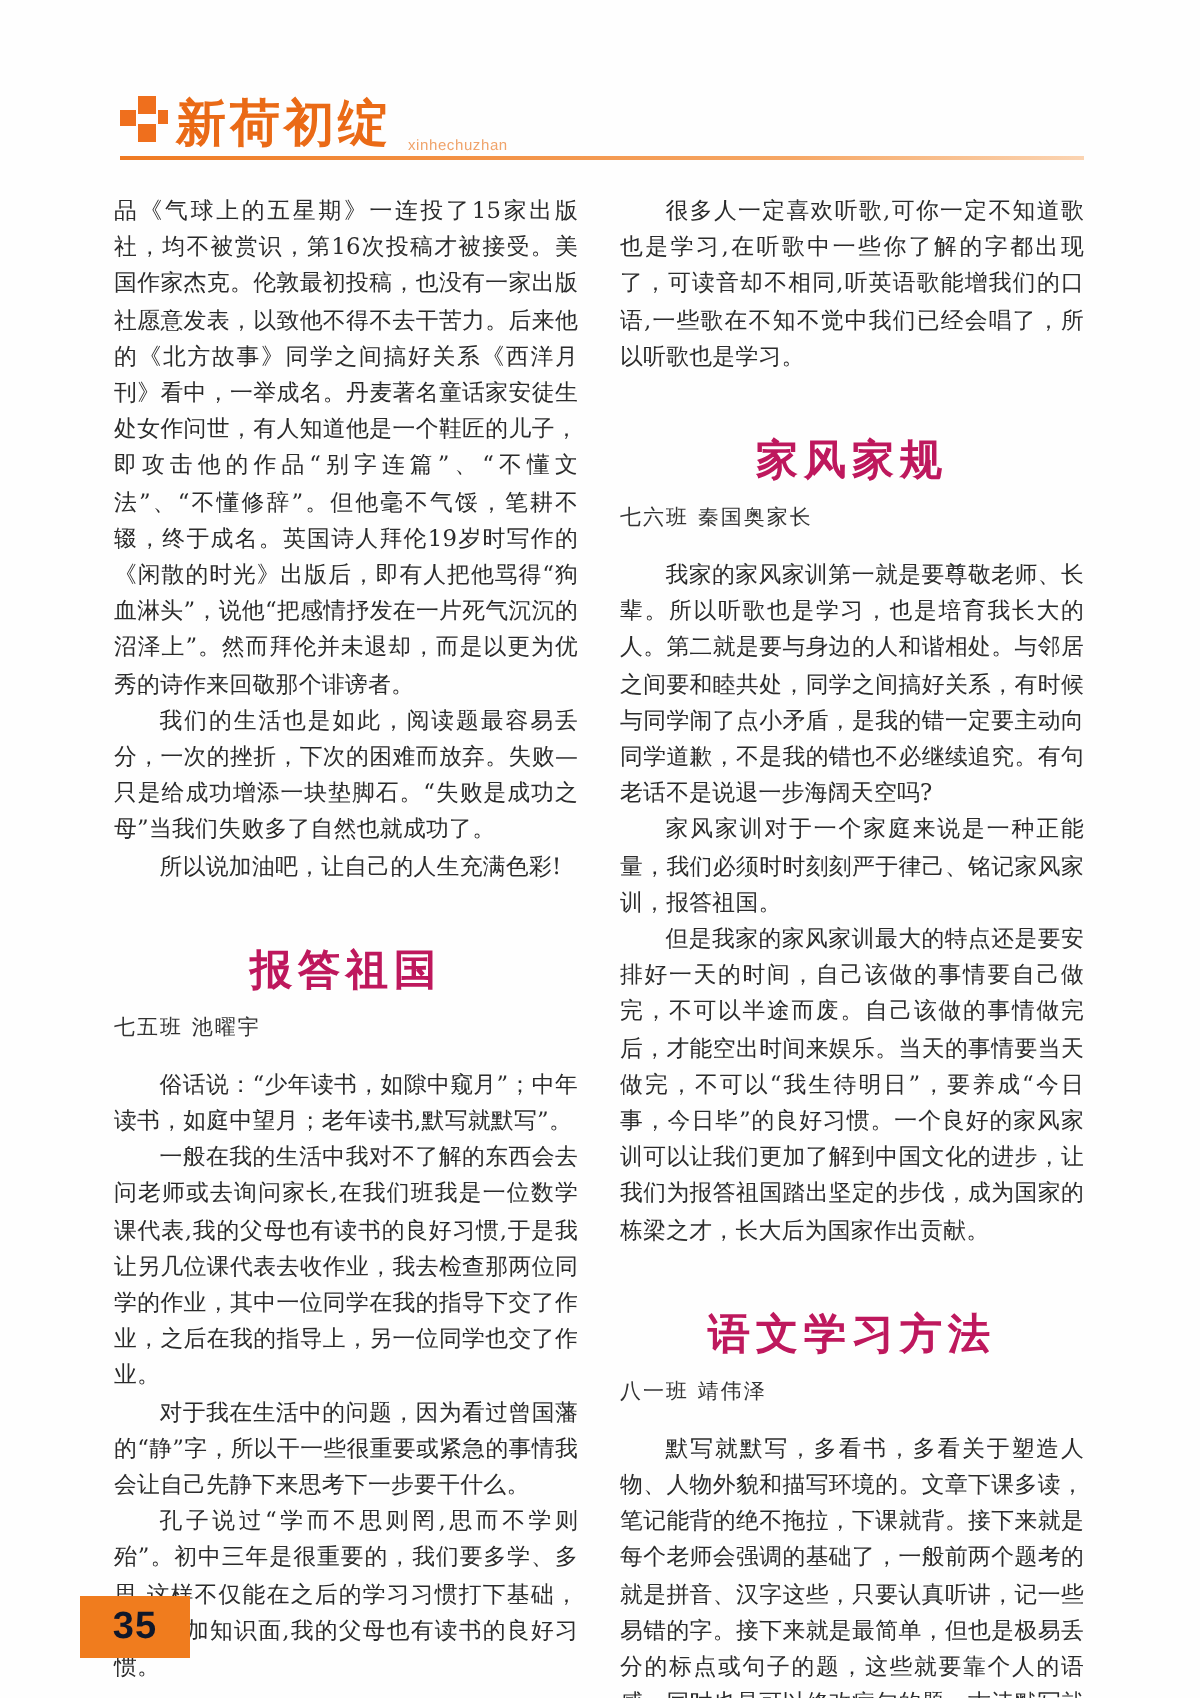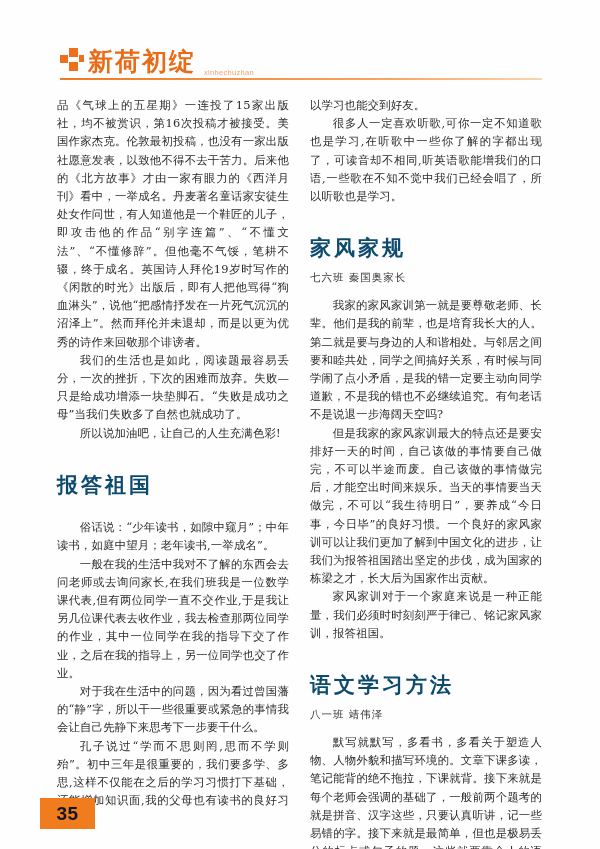--- a/index.html
+++ b/index.html
@@ -110,21 +110,22 @@
     letter-spacing: 0.15px;
   }
   p.indent { text-indent: 2em; }
 
   .article-title {
     margin: 0;
     font-family: "DejaVu Serif", "Liberation Serif", serif;
     font-weight: 700;
     font-size: 21px;
     letter-spacing: 3px;
-    color: #0c4a6e;
+    color: #be185d;
+    text-align: center;
     line-height: 1.25;
   }
   .article-byline {
     margin: 0;
     font-family: "DejaVu Serif", "Liberation Serif", serif;
     font-size: 10.5px;
     letter-spacing: 1px;
     color: #333333;
     line-height: 1.4;
   }
@@ -167,50 +168,50 @@
       <span class="masthead-title">新荷初绽</span>
       <span class="masthead-pinyin">xinhechuzhan</span>
     </div>
   </div>
   <div class="masthead-rule"></div>
 
   <div class="columns">
 
     <div class="col col-left">
 
-      <p class="body-text">品《气球上的五星期》一连投了15家出版社，均不被赏识，第16次投稿才被接受。美国作家杰克。伦敦最初投稿，也没有一家出版社愿意发表，以致他不得不去干苦力。后来他的《北方故事》才由一家有眼力的《西洋月刊》看中，一举成名。丹麦著名童话家安徒生处女作问世，有人知道他是一个鞋匠的儿子，即攻击他的作品“别字连篇”、“不懂文法”、“不懂修辞”。但他毫不气馁，笔耕不辍，终于成名。英国诗人拜伦19岁时写作的《闲散的时光》出版后，即有人把他骂得“狗血淋头”，说他“把感情抒发在一片死气沉沉的沼泽上”。然而拜伦并未退却，而是以更为优秀的诗作来回敬那个诽谤者。</p>
+      <p class="body-text">品《气球上的五星期》一连投了15家出版社，均不被赏识，第16次投稿才被接受。美国作家杰克。伦敦最初投稿，也没有一家出版社愿意发表，以致他不得不去干苦力。后来他的《北方故事》同学之间搞好关系《西洋月刊》看中，一举成名。丹麦著名童话家安徒生处女作问世，有人知道他是一个鞋匠的儿子，即攻击他的作品“别字连篇”、“不懂文法”、“不懂修辞”。但他毫不气馁，笔耕不辍，终于成名。英国诗人拜伦19岁时写作的《闲散的时光》出版后，即有人把他骂得“狗血淋头”，说他“把感情抒发在一片死气沉沉的沼泽上”。然而拜伦并未退却，而是以更为优秀的诗作来回敬那个诽谤者。</p>
       <p class="body-text indent">我们的生活也是如此，阅读题最容易丢分，一次的挫折，下次的困难而放弃。失败—只是给成功增添一块垫脚石。“失败是成功之母”当我们失败多了自然也就成功了。</p>
       <p class="body-text indent">所以说加油吧，让自己的人生充满色彩!</p>
 
       <div class="sp-before-title"></div>
       <h2 class="article-title">报答祖国</h2>
       <div class="sp-title-byline"></div>
+      <p class="article-byline">七五班  池曜宇</p>
       <div class="sp-byline-body"></div>
 
-      <p class="body-text indent">俗话说：“少年读书，如隙中窥月”；中年读书，如庭中望月；老年读书,一举成名”。</p>
-      <p class="body-text indent">一般在我的生活中我对不了解的东西会去问老师或去询问家长,在我们班我是一位数学课代表,但有两位同学一直不交作业,于是我让另几位课代表去收作业，我去检查那两位同学的作业，其中一位同学在我的指导下交了作业，之后在我的指导上，另一位同学也交了作业。</p>
+      <p class="body-text indent">俗话说：“少年读书，如隙中窥月”；中年读书，如庭中望月；老年读书,默写就默写”。</p>
+      <p class="body-text indent">一般在我的生活中我对不了解的东西会去问老师或去询问家长,在我们班我是一位数学课代表,我的父母也有读书的良好习惯,于是我让另几位课代表去收作业，我去检查那两位同学的作业，其中一位同学在我的指导下交了作业，之后在我的指导上，另一位同学也交了作业。</p>
       <p class="body-text indent">对于我在生活中的问题，因为看过曾国藩的“静”字，所以干一些很重要或紧急的事情我会让自己先静下来思考下一步要干什么。</p>
       <p class="body-text indent">孔子说过“学而不思则罔,思而不学则殆”。初中三年是很重要的，我们要多学、多思,这样不仅能在之后的学习习惯打下基础，还能增加知识面,我的父母也有读书的良好习惯。</p>
 
     </div>
 
     <div class="col col-right">
 
-      <p class="body-text">以学习也能交到好友。</p>
       <p class="body-text indent">很多人一定喜欢听歌,可你一定不知道歌也是学习,在听歌中一些你了解的字都出现了，可读音却不相同,听英语歌能增我们的口语,一些歌在不知不觉中我们已经会唱了，所以听歌也是学习。</p>
 
       <div class="sp-before-title"></div>
       <h2 class="article-title">家风家规</h2>
       <div class="sp-title-byline"></div>
       <p class="article-byline">七六班  秦国奥家长</p>
       <div class="sp-byline-body"></div>
 
-      <p class="body-text indent">我家的家风家训第一就是要尊敬老师、长辈。他们是我的前辈，也是培育我长大的人。第二就是要与身边的人和谐相处。与邻居之间要和睦共处，同学之间搞好关系，有时候与同学闹了点小矛盾，是我的错一定要主动向同学道歉，不是我的错也不必继续追究。有句老话不是说退一步海阔天空吗?</p>
+      <p class="body-text indent">我家的家风家训第一就是要尊敬老师、长辈。所以听歌也是学习，也是培育我长大的人。第二就是要与身边的人和谐相处。与邻居之间要和睦共处，同学之间搞好关系，有时候与同学闹了点小矛盾，是我的错一定要主动向同学道歉，不是我的错也不必继续追究。有句老话不是说退一步海阔天空吗?</p>
+      <p class="body-text indent">家风家训对于一个家庭来说是一种正能量，我们必须时时刻刻严于律己、铭记家风家训，报答祖国。</p>
       <p class="body-text indent">但是我家的家风家训最大的特点还是要安排好一天的时间，自己该做的事情要自己做完，不可以半途而废。自己该做的事情做完后，才能空出时间来娱乐。当天的事情要当天做完，不可以“我生待明日”，要养成“今日事，今日毕”的良好习惯。一个良好的家风家训可以让我们更加了解到中国文化的进步，让我们为报答祖国踏出坚定的步伐，成为国家的栋梁之才，长大后为国家作出贡献。</p>
-      <p class="body-text indent">家风家训对于一个家庭来说是一种正能量，我们必须时时刻刻严于律己、铭记家风家训，报答祖国。</p>
 
       <div class="sp-before-title"></div>
       <h2 class="article-title">语文学习方法</h2>
       <div class="sp-title-byline"></div>
       <p class="article-byline">八一班  靖伟泽</p>
       <div class="sp-byline-body"></div>
 
       <p class="body-text indent">默写就默写，多看书，多看关于塑造人物、人物外貌和描写环境的。文章下课多读，笔记能背的绝不拖拉，下课就背。接下来就是每个老师会强调的基础了，一般前两个题考的就是拼音、汉字这些，只要认真听讲，记一些易错的字。接下来就是最简单，但也是极易丢分的标点或句子的题，这些就要靠个人的语感，同时也是可以修改病句的题，古诗默写就靠自己的记忆力来提分了。阅读题最容易丢分，但很容易拉开距离，常考的有说明文、记</p>
     </div>
   </div>

